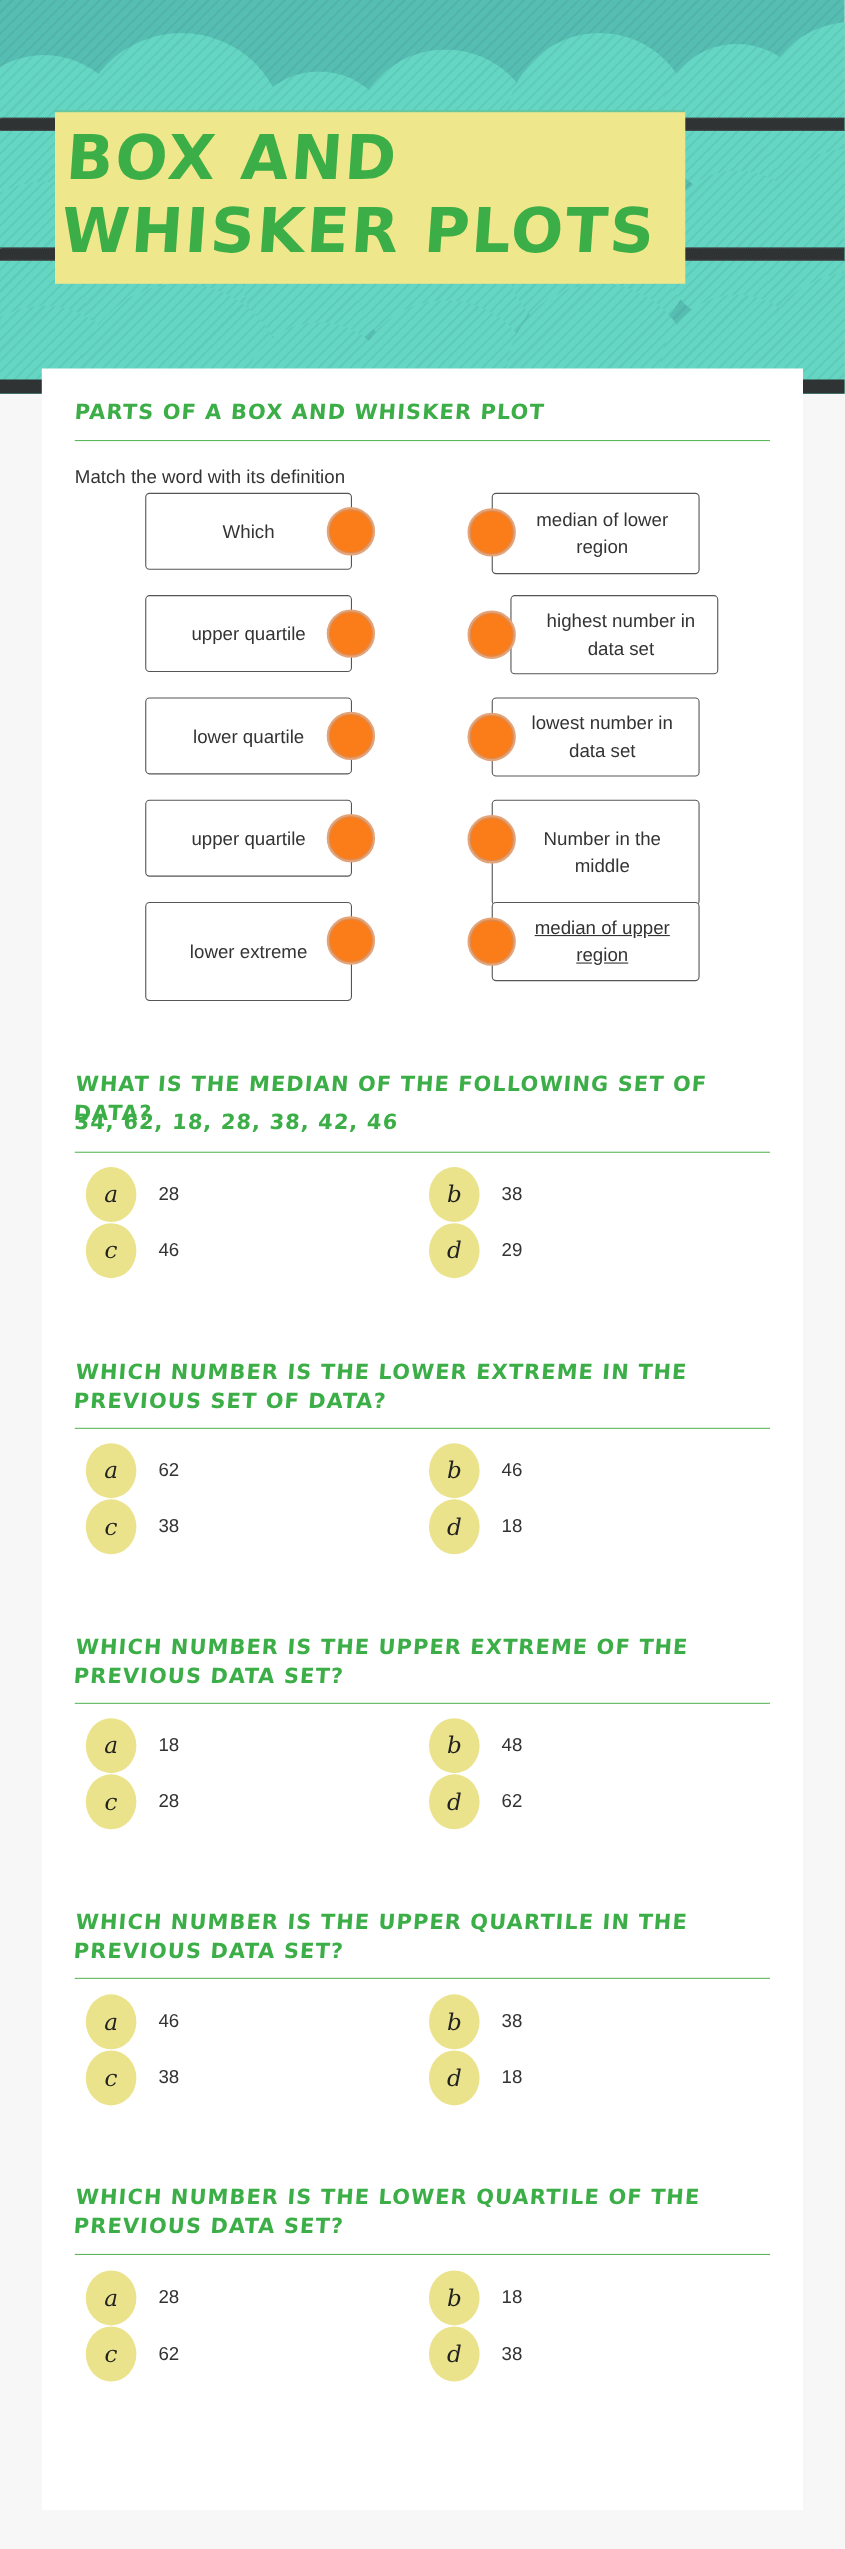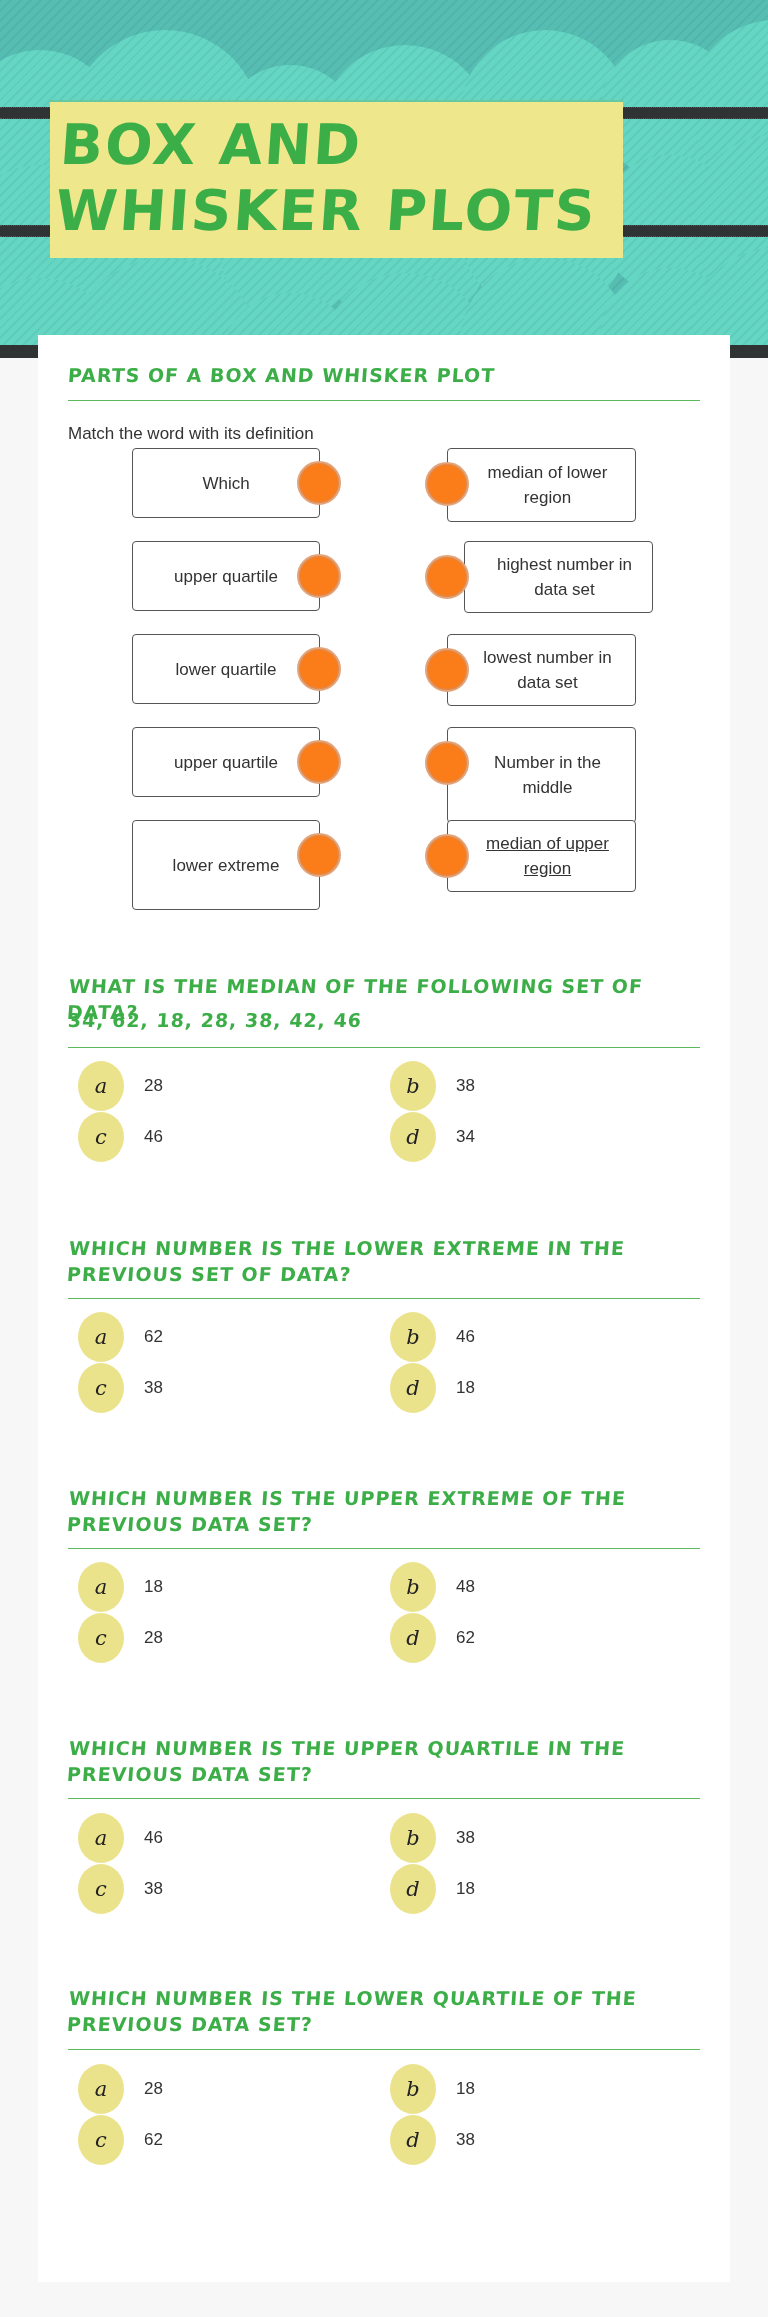--- a/index.html
+++ b/index.html
@@ -160,21 +160,21 @@
       <div class="opt" style="left:352px;top:726px;">
         <div class="opt-badge">b</div>
         <div class="opt-text">38</div>
       </div>
       <div class="opt" style="left:40px;top:777px;">
         <div class="opt-badge">c</div>
         <div class="opt-text">46</div>
       </div>
       <div class="opt" style="left:352px;top:777px;">
         <div class="opt-badge">d</div>
-        <div class="opt-text">34</div>
+        <div class="opt-text">29</div>
       </div>
     </div>
 
     <div>
       <div class="section-title q-title" style="top:900px;">Which number is the lower extreme in the previous set of data?</div>
       <div class="divider q-divider" style="top:963px;"></div>
       <div class="opt" style="left:40px;top:977px;">
         <div class="opt-badge">a</div>
         <div class="opt-text">62</div>
       </div>

